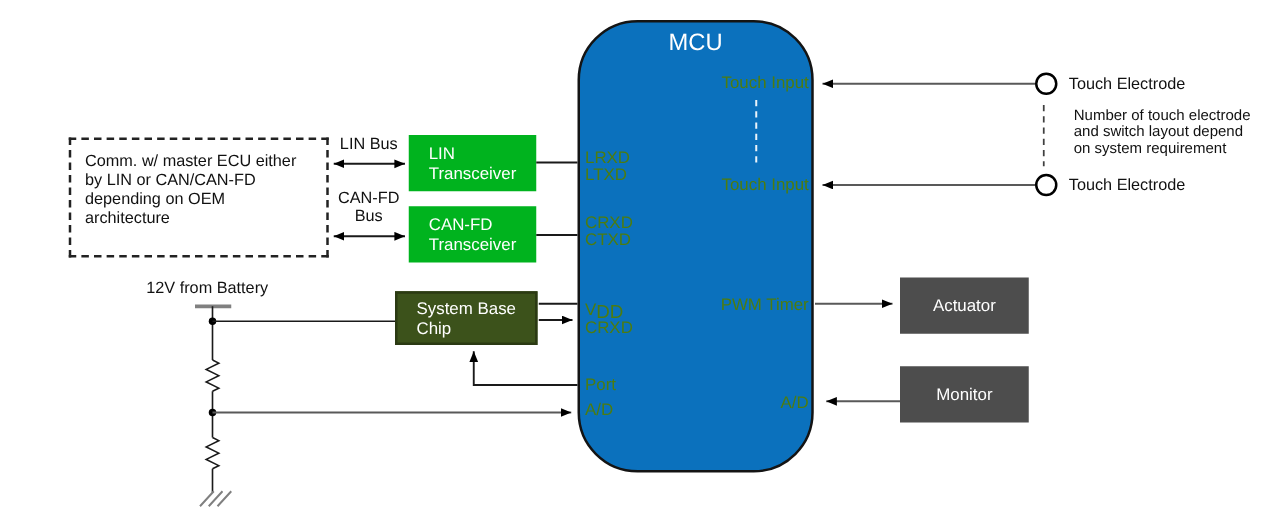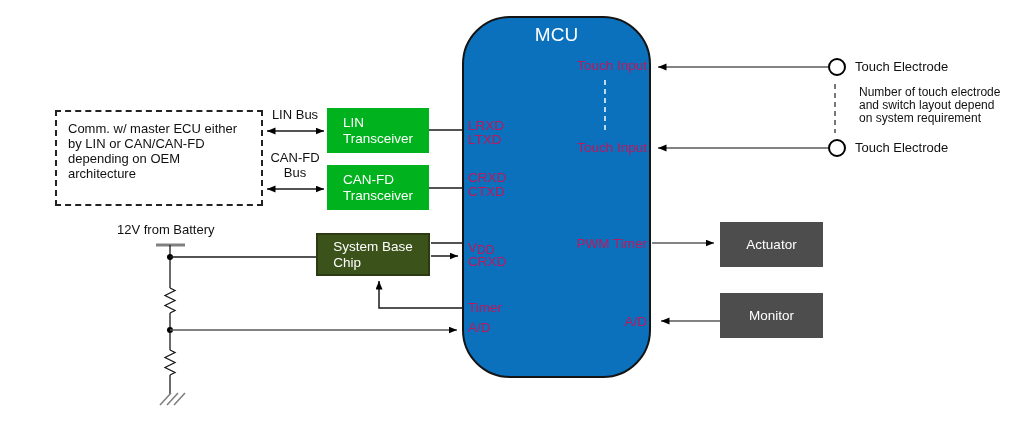--- a/index.html
+++ b/index.html
@@ -10,24 +10,24 @@
   .lbl{position:absolute;font-size:13px;line-height:15px;color:#111;white-space:nowrap;z-index:2;}
   .pre{white-space:pre-line;}
   
   .mcu{
     position:absolute;left:425px;top:16px;width:189px;height:362px;
     background:var(--mcu-fill,#0b71bd);border:2px solid #141414;border-radius:48px;
     box-sizing:border-box;z-index:1;
   }
   .mcu-title{position:absolute;left:425px;top:24px;width:189px;text-align:center;
     font-size:19px;color:#fff;z-index:2;}
-  .pin{position:absolute;font-size:13.5px;line-height:14px;color:#be185d;white-space:nowrap;z-index:2;}
+  .pin{position:absolute;font-size:13.5px;line-height:14px;color:#4d7c0f;white-space:nowrap;z-index:2;}
   .pinL{left:431px;}
   .pinR{left:450px;width:160px;text-align:right;}
-  .sub{font-size:12px;vertical-align:-2px;letter-spacing:0;}
+  .sub{font-size:15px;vertical-align:-2px;letter-spacing:0;}
   
   .block{position:absolute;display:flex;align-items:center;justify-content:center;
     text-align:left;color:#fff;font-size:13.5px;line-height:16px;z-index:1;box-sizing:border-box;}
   .green{background:var(--transceiver-fill,#00b31e);}
   .sbc{background:var(--sbc-fill,#3c521b);border:2px solid #2b3a13;}
   .dev{background:var(--device-fill,#4d4d4d);}
   
   .dashedbox{position:absolute;left:18px;top:110px;width:208px;height:96px;
     border:2px dashed #222;box-sizing:border-box;z-index:1;}
   .dashedbox .txt{position:absolute;left:11px;top:9px;width:188px;
@@ -50,21 +50,21 @@
 
   <div class="mcu"></div>
   <div class="mcu-title">MCU</div>
 
   <div class="pin pinL" style="top:119px">LRXD</div>
   <div class="pin pinL" style="top:133px">LTXD</div>
   <div class="pin pinL" style="top:171px">CRXD</div>
   <div class="pin pinL" style="top:185px">CTXD</div>
   <div class="pin pinL" style="top:241px"><span>V</span><span class="sub">DD</span></div>
   <div class="pin pinL" style="top:255px">CRXD</div>
-  <div class="pin pinL" style="top:301px">Timer</div>
+  <div class="pin pinL" style="top:301px">Port</div>
   <div class="pin pinL" style="top:321px">A/D</div>
 
   <div class="pin pinR" style="top:59px">Touch Input</div>
   <div class="pin pinR" style="top:141px">Touch Input</div>
   <div class="pin pinR" style="top:237px">PWM Timer</div>
   <div class="pin pinR" style="top:315px">A/D</div>
 
   <div class="dashedbox">
     <div class="txt">Comm. w/ master ECU either
 by LIN or CAN/CAN-FD

